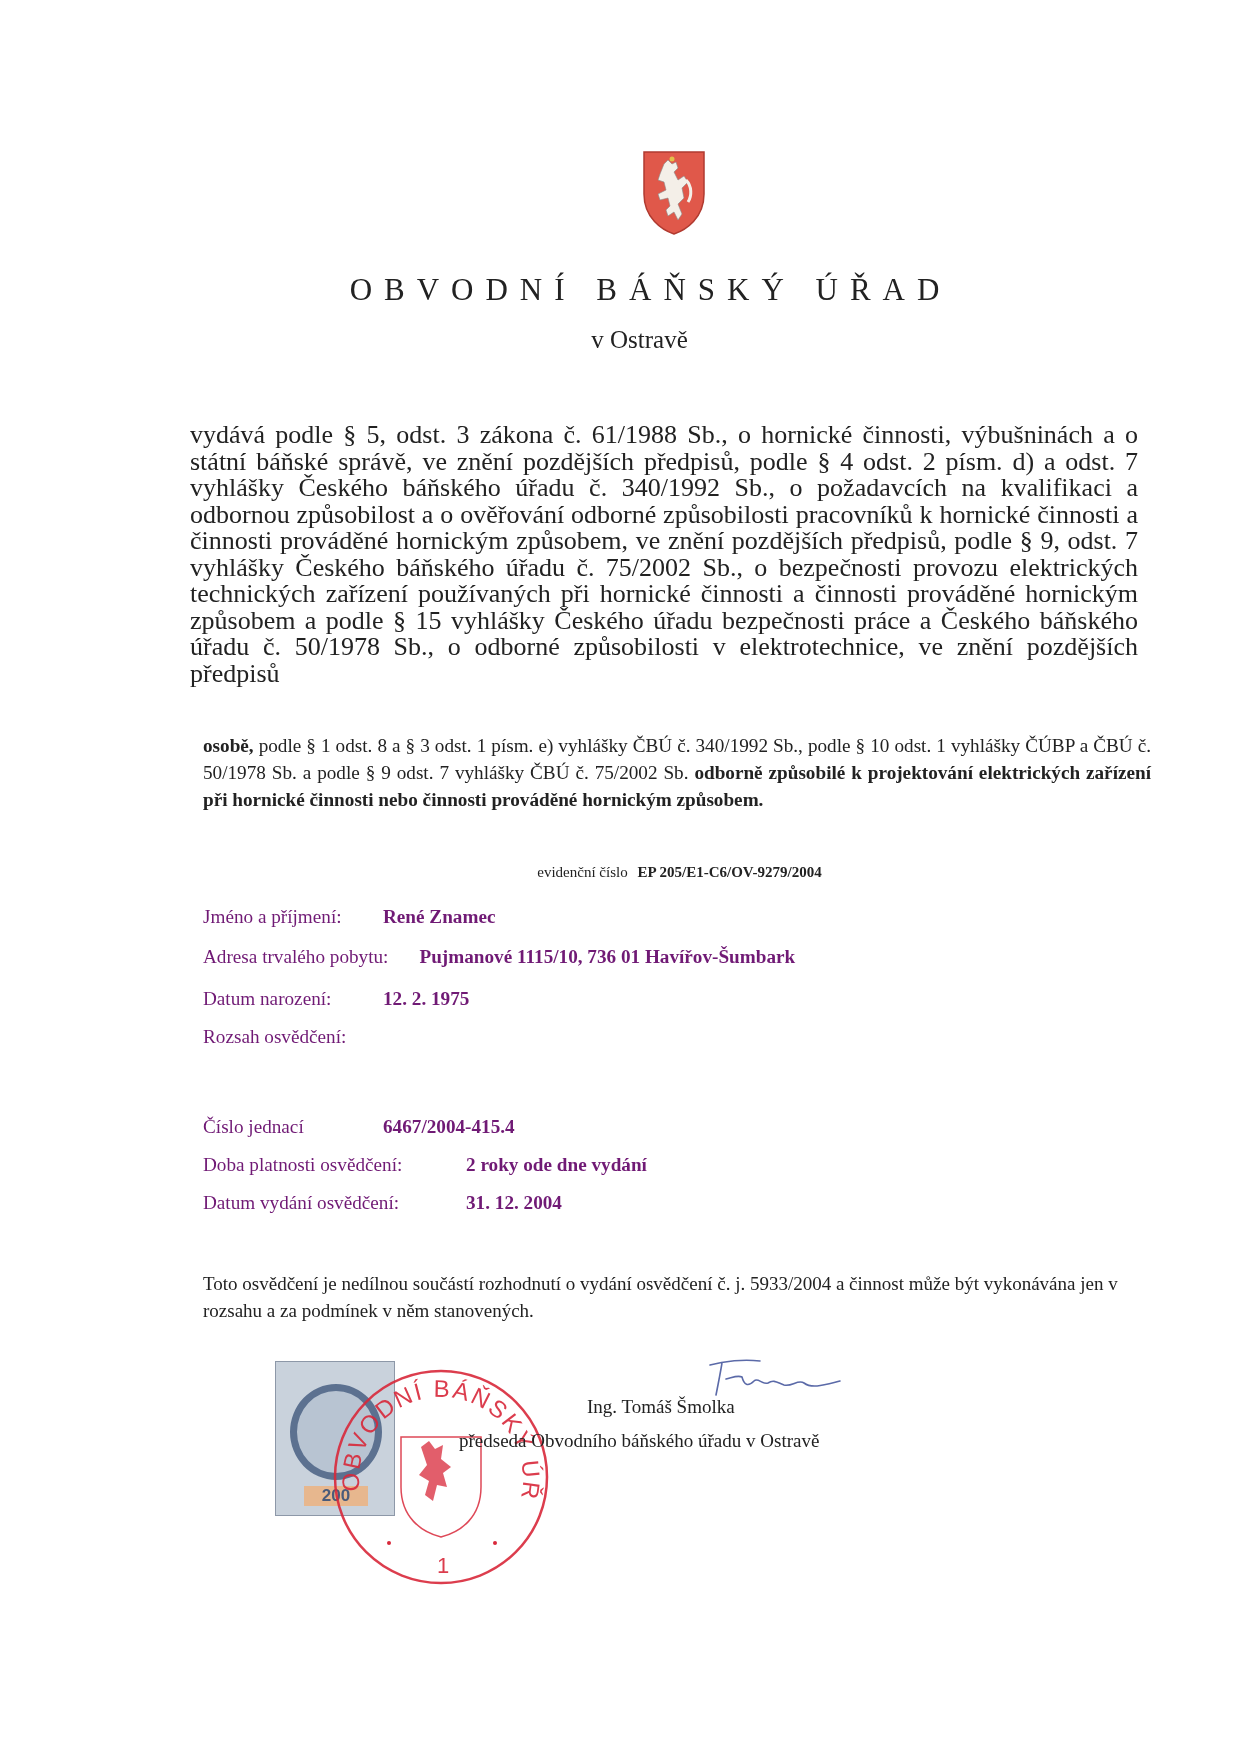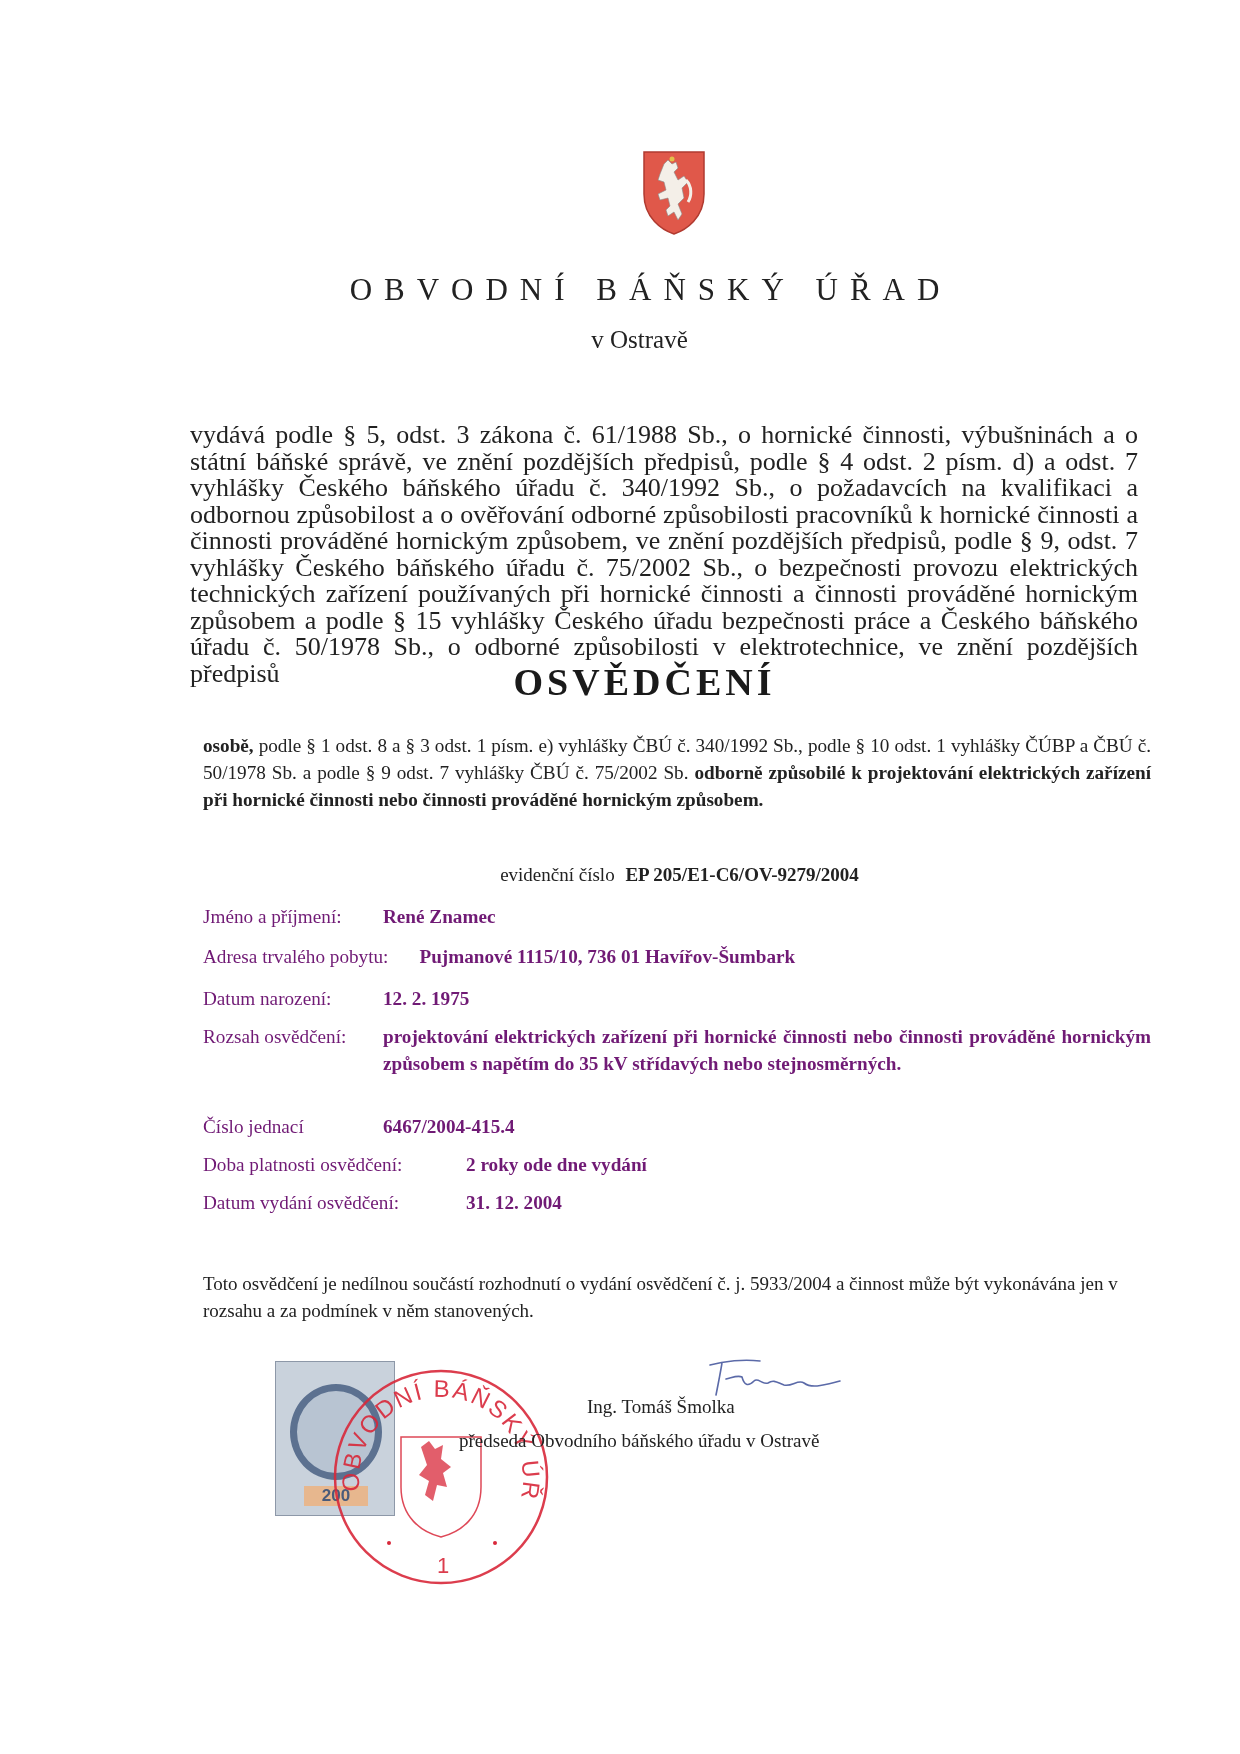--- a/index.html
+++ b/index.html
@@ -39,21 +39,21 @@
   }
 
   .grant {
     position: absolute; left: 164px; top: 732px; width: 948px;
     font-size: 19.2px; line-height: 27px; text-align: justify; color: #222;
   }
   .grant b { font-weight: bold; }
 
   .evid {
     position: absolute; left: 0; right: 0; top: 864px;
-    text-align: center; font-size: 19px; color: #222; padding-left: 80px;
+    text-align: center; font-size: 15px; color: #222; padding-left: 80px;
   }
   .evid .num { font-weight: bold; margin-left: 6px; }
 
   .field {
     position: absolute; left: 164px; font-size: 19.2px; line-height: 26.5px; color: #701a75;
     display: flex;
   }
   .field .lbl { flex: 0 0 auto; }
   .field .val { font-weight: bold; }
 
@@ -100,21 +100,20 @@
     <path d="M22 14 l4 -4 l4 4 l4 -2 l2 6 l-4 4 l4 8 l6 -4 l4 6 l-6 6 l2 10 l-6 6 l4 10 l-4 6 l-4 -8 l-6 4 l-2 -6 l4 -4 l-2 -8 l-8 2 l-2 -6 l8 -4 l-2 -8 l-6 -2 l2 -6 z" fill="#f4efe8" stroke="#8a8a8a" stroke-width="0.6"></path>
     <circle cx="30" cy="9" r="2.5" fill="#e2c04a"></circle>
     <path d="M44 30 c6 6 6 16 2 22" fill="none" stroke="#f4efe8" stroke-width="3"></path>
   </svg>
 
   <div class="office-title">OBVODNÍ BÁŇSKÝ ÚŘAD</div>
   <div class="office-city">v Ostravě</div>
 
   <p class="preamble">vydává podle § 5, odst. 3 zákona č. 61/1988 Sb., o hornické činnosti, výbušninách a o státní báňské správě, ve znění pozdějších předpisů, podle § 4 odst. 2 písm. d) a odst. 7 vyhlášky Českého báňského úřadu č. 340/1992 Sb., o požadavcích na kvalifikaci a odbornou způsobilost a o ověřování odborné způsobilosti pracovníků k hornické činnosti a činnosti prováděné hornickým způsobem, ve znění pozdějších předpisů, podle § 9, odst. 7 vyhlášky Českého báňského úřadu č. 75/2002 Sb., o bezpečnosti provozu elektrických technických zařízení používaných při hornické činnosti a činnosti prováděné hornickým způsobem a podle § 15 vyhlášky Českého úřadu bezpečnosti práce a Českého báňského úřadu č. 50/1978 Sb., o odborné způsobilosti v elektrotechnice, ve znění pozdějších předpisů</p>
 
-  <div class="cert-title">OSVĚDČENÍ</div>
 
   <p class="grant"><b>osobě,</b><span> podle § 1 odst. 8 a § 3 odst. 1 písm. e) vyhlášky ČBÚ č. 340/1992 Sb., podle § 10 odst. 1 vyhlášky ČÚBP a ČBÚ č. 50/1978 Sb. a podle § 9 odst. 7 vyhlášky ČBÚ č. 75/2002 Sb. </span><b>odborně způsobilé k projektování elektrických zařízení při hornické činnosti nebo činnosti prováděné hornickým způsobem.</b></p>
 
   <div class="evid">
     <span>evidenční číslo</span>
     <span class="num">EP 205/E1-C6/OV-9279/2004</span>
   </div>
 
   <div class="field" style="top:904px;">
     <span class="lbl" style="width:180px;">Jméno a příjmení:</span>
@@ -123,21 +122,20 @@
   <div class="field" style="top:944px;gap:25px;">
     <span class="lbl" style="margin-right:6px;">Adresa trvalého pobytu:</span>
     <span class="val">Pujmanové 1115/10, 736 01  Havířov-Šumbark</span>
   </div>
   <div class="field" style="top:986px;">
     <span class="lbl" style="width:180px;">Datum narození:</span>
     <span class="val">12. 2. 1975</span>
   </div>
   <div class="field" style="top:1024px; width:948px;">
     <span class="lbl" style="width:180px;">Rozsah osvědčení:</span>
-    <span class="val" style="flex:1; text-align:justify;">projektování elektrických zařízení při hornické činnosti nebo činnosti prováděné hornickým způsobem s napětím do 35 kV střídavých nebo stejnosměrných.</span>
   </div>
   <div class="field" style="top:1114px;">
     <span class="lbl" style="width:180px;">Číslo jednací</span>
     <span class="val">6467/2004-415.4</span>
   </div>
   <div class="field" style="top:1152px;">
     <span class="lbl" style="width:263px;">Doba platnosti osvědčení:</span>
     <span class="val">2 roky ode dne vydání</span>
   </div>
   <div class="field" style="top:1190px;">

